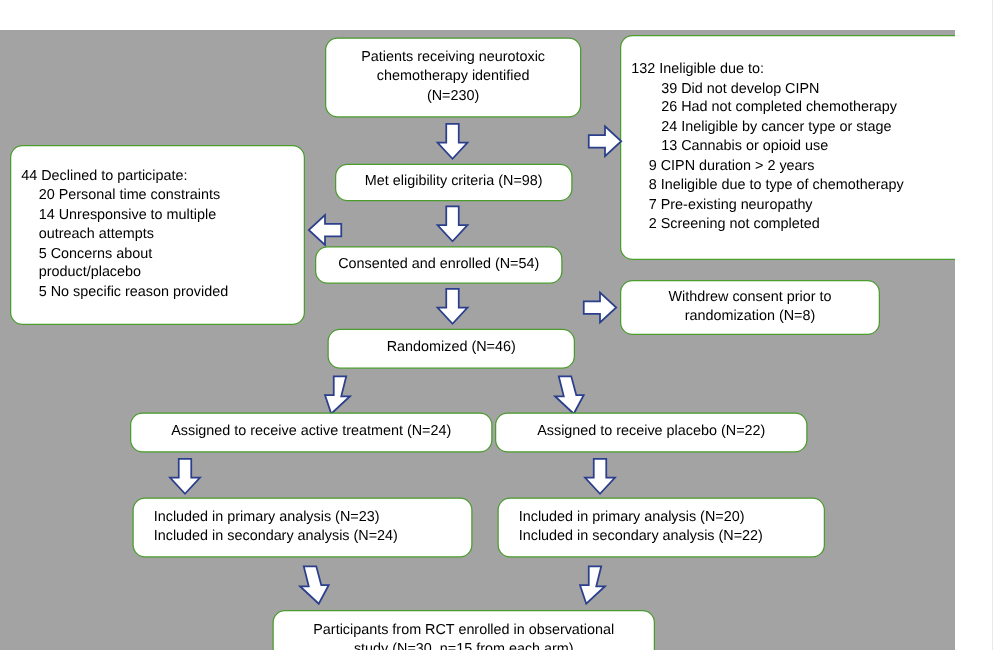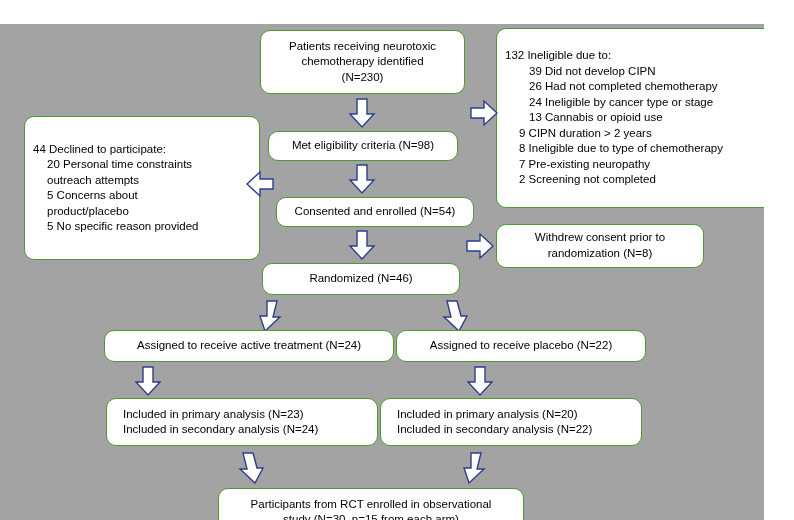--- a/index.html
+++ b/index.html
@@ -91,46 +91,47 @@
   <div class="arrow" style="left:470px; top:76px;">
     <svg width="28" height="26" viewBox="0 0 28 26">
       <path d="M1,8 L14,8 L14,1 L27,13 L14,25 L14,18 L1,18 Z"></path>
     </svg>
   </div>
 
   <div class="box center" style="left:268px; top:107px; width:190px; height:30px;">
     <div class="line">Met eligibility criteria (N=98)</div>
   </div>
 
-  <div class="box left" style="left:24px; top:92px; width:236px; height:144px;">
+  <div class="box left" style="left:8px; top:92px; width:236px; height:144px;">
     <div class="line">44 Declined to participate:</div>
     <div class="line indent1">20 Personal time constraints</div>
+    <div class="line indent1">14 Unresponsive to multiple</div>
     <div class="line indent1">outreach attempts</div>
     <div class="line indent1">5 Concerns about</div>
     <div class="line indent1">product/placebo</div>
     <div class="line indent1">5 No specific reason provided</div>
   </div>
 
   <div class="arrow" style="left:246px; top:147px;">
     <svg width="28" height="26" viewBox="0 0 28 26">
       <path d="M27,8 L14,8 L14,1 L1,13 L14,25 L14,18 L27,18 Z"></path>
     </svg>
   </div>
 
   <div class="arrow" style="left:348px; top:140px;">
     <svg width="28" height="30" viewBox="0 0 28 30">
       <path d="M9,1 L19,1 L19,16 L26,16 L14,29 L2,16 L9,16 Z"></path>
     </svg>
   </div>
 
-  <div class="box center" style="left:276px; top:173px; width:198px; height:30px;">
+  <div class="box center" style="left:252px; top:173px; width:198px; height:30px;">
     <div class="line">Consented and enrolled (N=54)</div>
   </div>
 
-  <div class="box center" style="left:496px; top:200px; width:208px; height:44px;justify-content:flex-end;">
+  <div class="box center" style="left:496px; top:200px; width:208px; height:44px;">
     <div class="line">Withdrew consent prior to</div>
     <div class="line">randomization (N=8)</div>
   </div>
 
   <div class="arrow" style="left:466px; top:209px;">
     <svg width="28" height="26" viewBox="0 0 28 26">
       <path d="M1,8 L14,8 L14,1 L27,13 L14,25 L14,18 L1,18 Z"></path>
     </svg>
   </div>
 
@@ -174,21 +175,21 @@
     <svg width="28" height="30" viewBox="0 0 28 30">
       <path d="M9,1 L19,1 L19,16 L26,16 L14,29 L2,16 L9,16 Z"></path>
     </svg>
   </div>
 
   <div class="box left" style="left:106px; top:374px; width:272px; height:48px; padding-left:16px;">
     <div class="line">Included in primary analysis (N=23)</div>
     <div class="line">Included in secondary analysis (N=24)</div>
   </div>
 
-  <div class="box left" style="left:380px; top:374px; width:262px; height:48px; padding-left:16px;">
+  <div class="box left" style="left:398px; top:374px; width:262px; height:48px; padding-left:16px;">
     <div class="line">Included in primary analysis (N=20)</div>
     <div class="line">Included in secondary analysis (N=22)</div>
   </div>
 
   <div class="arrow" style="left:234px; top:428px;">
     <svg width="30" height="32" viewBox="0 0 30 32">
       <path d="M9,1 L19,1 L23,16 L29,16 L21,31 L6,17 L13,17 Z"></path>
     </svg>
   </div>
 

